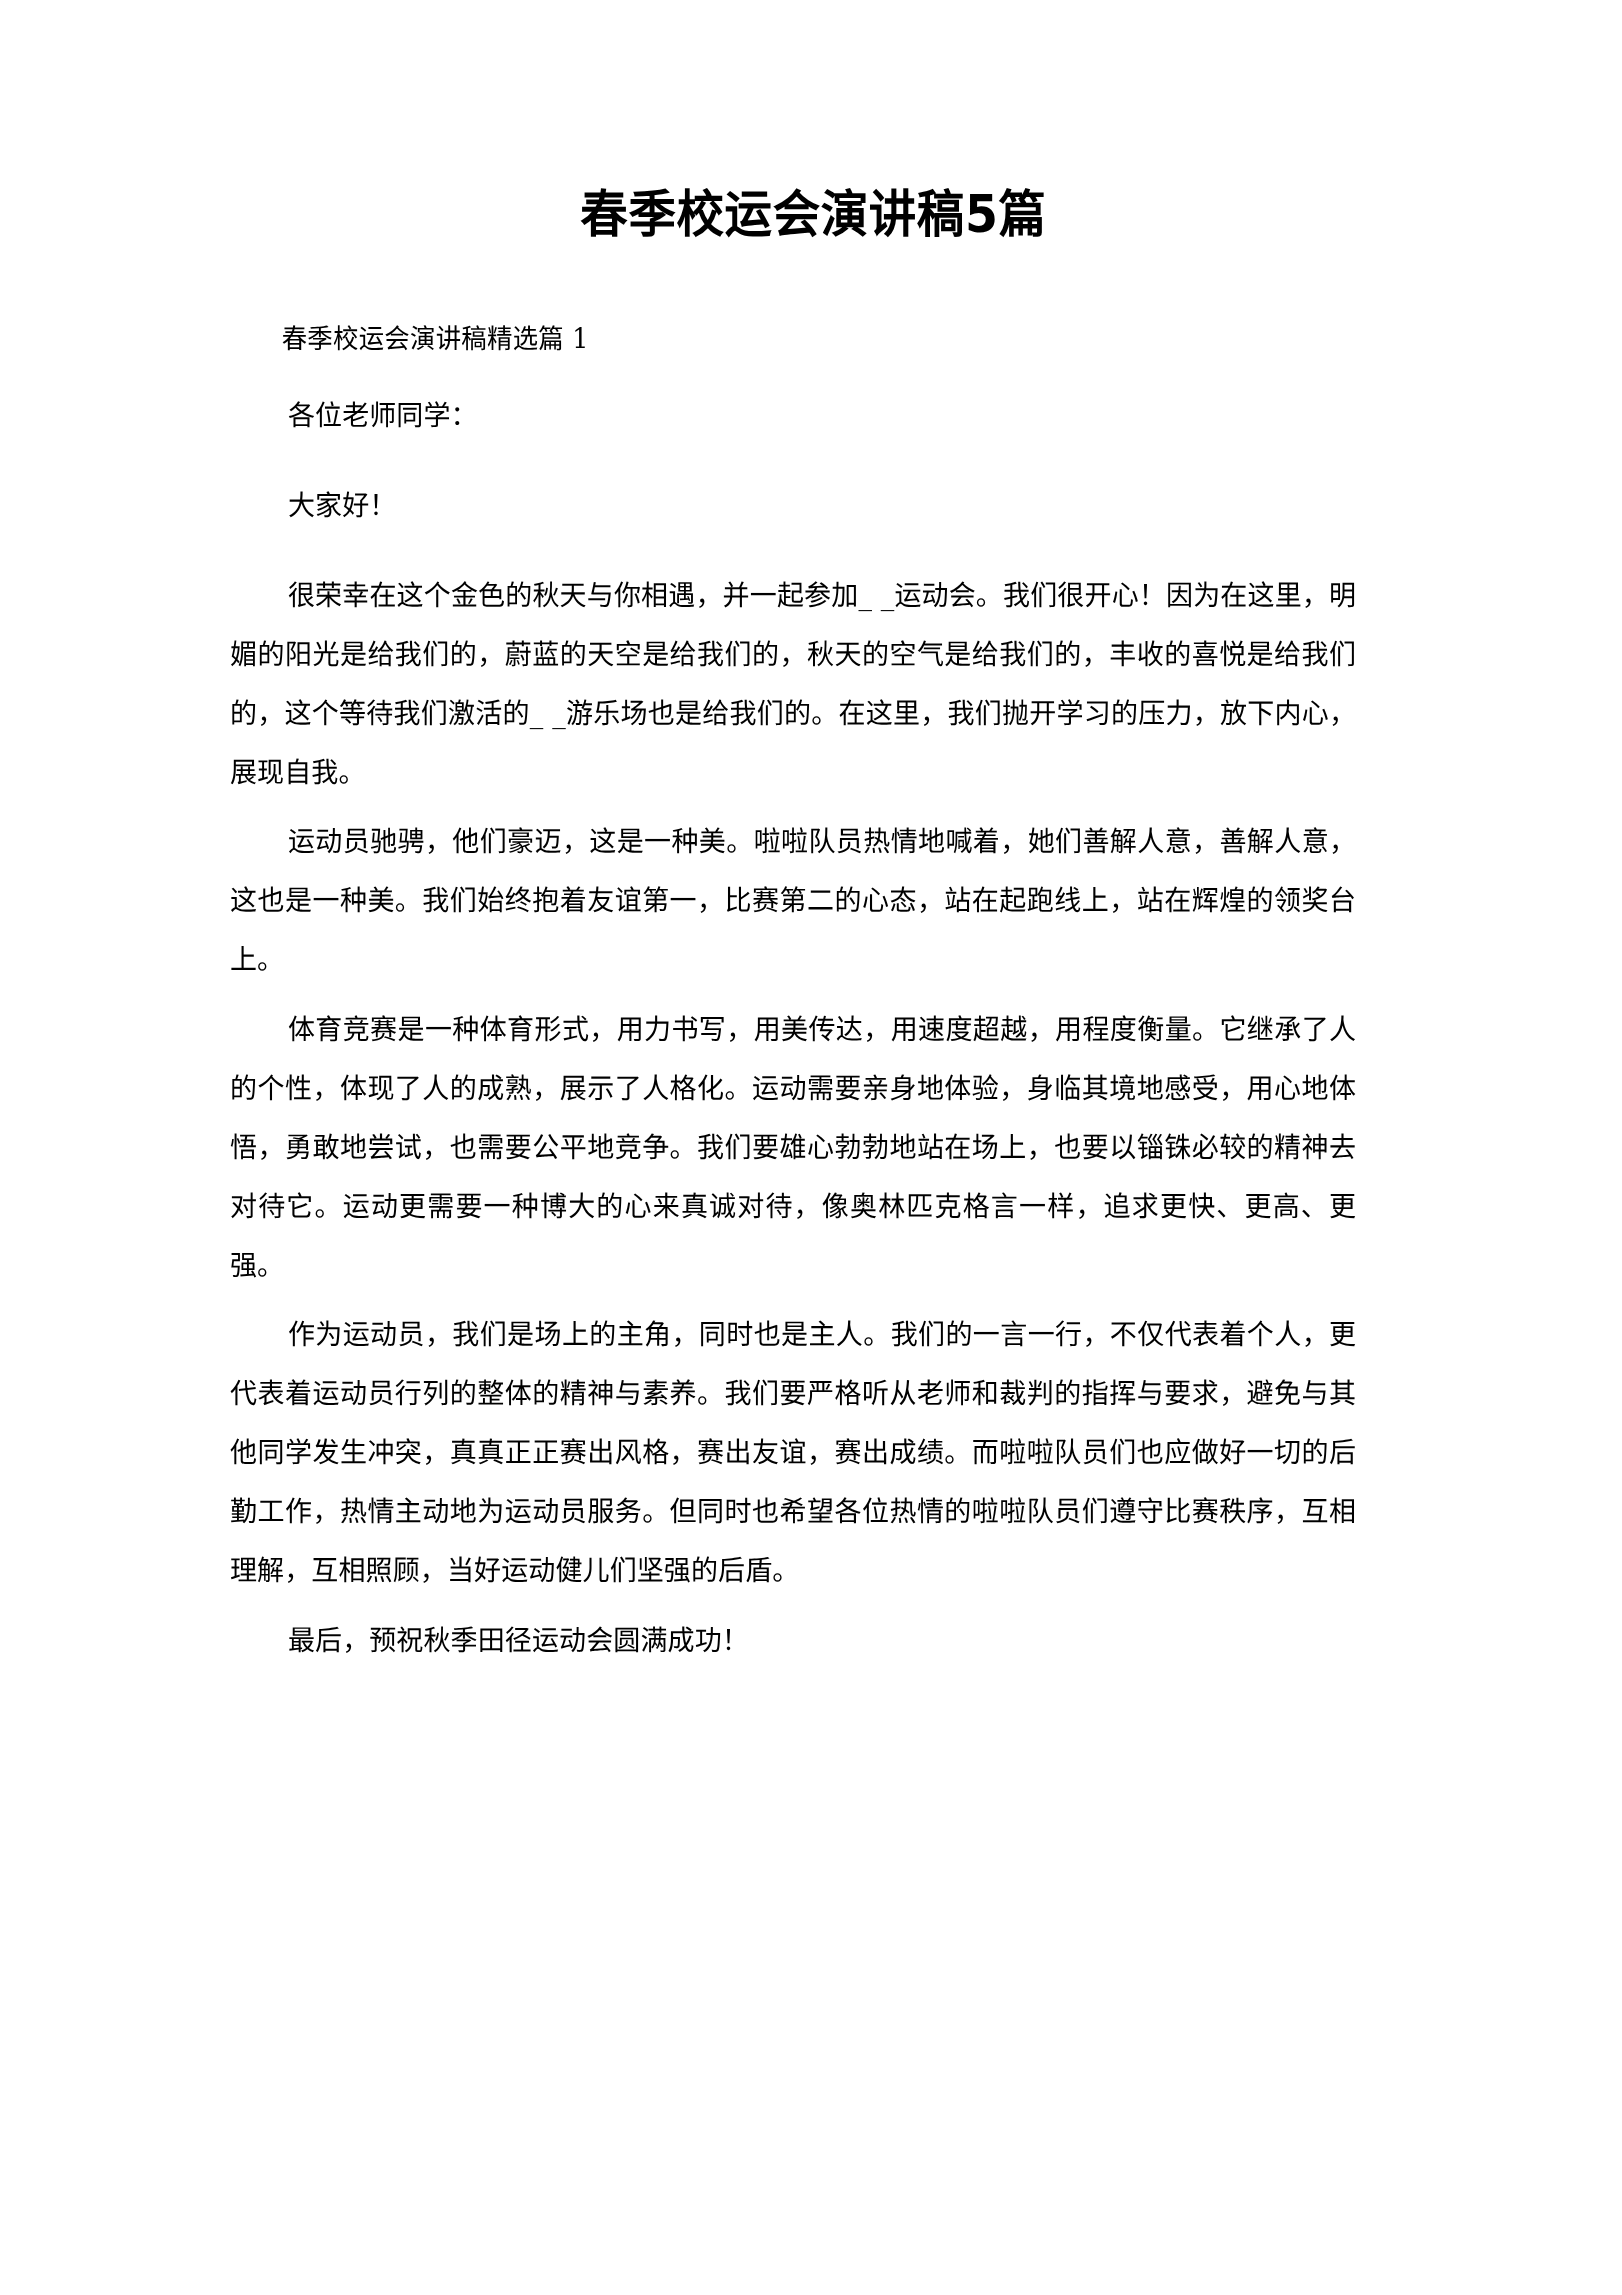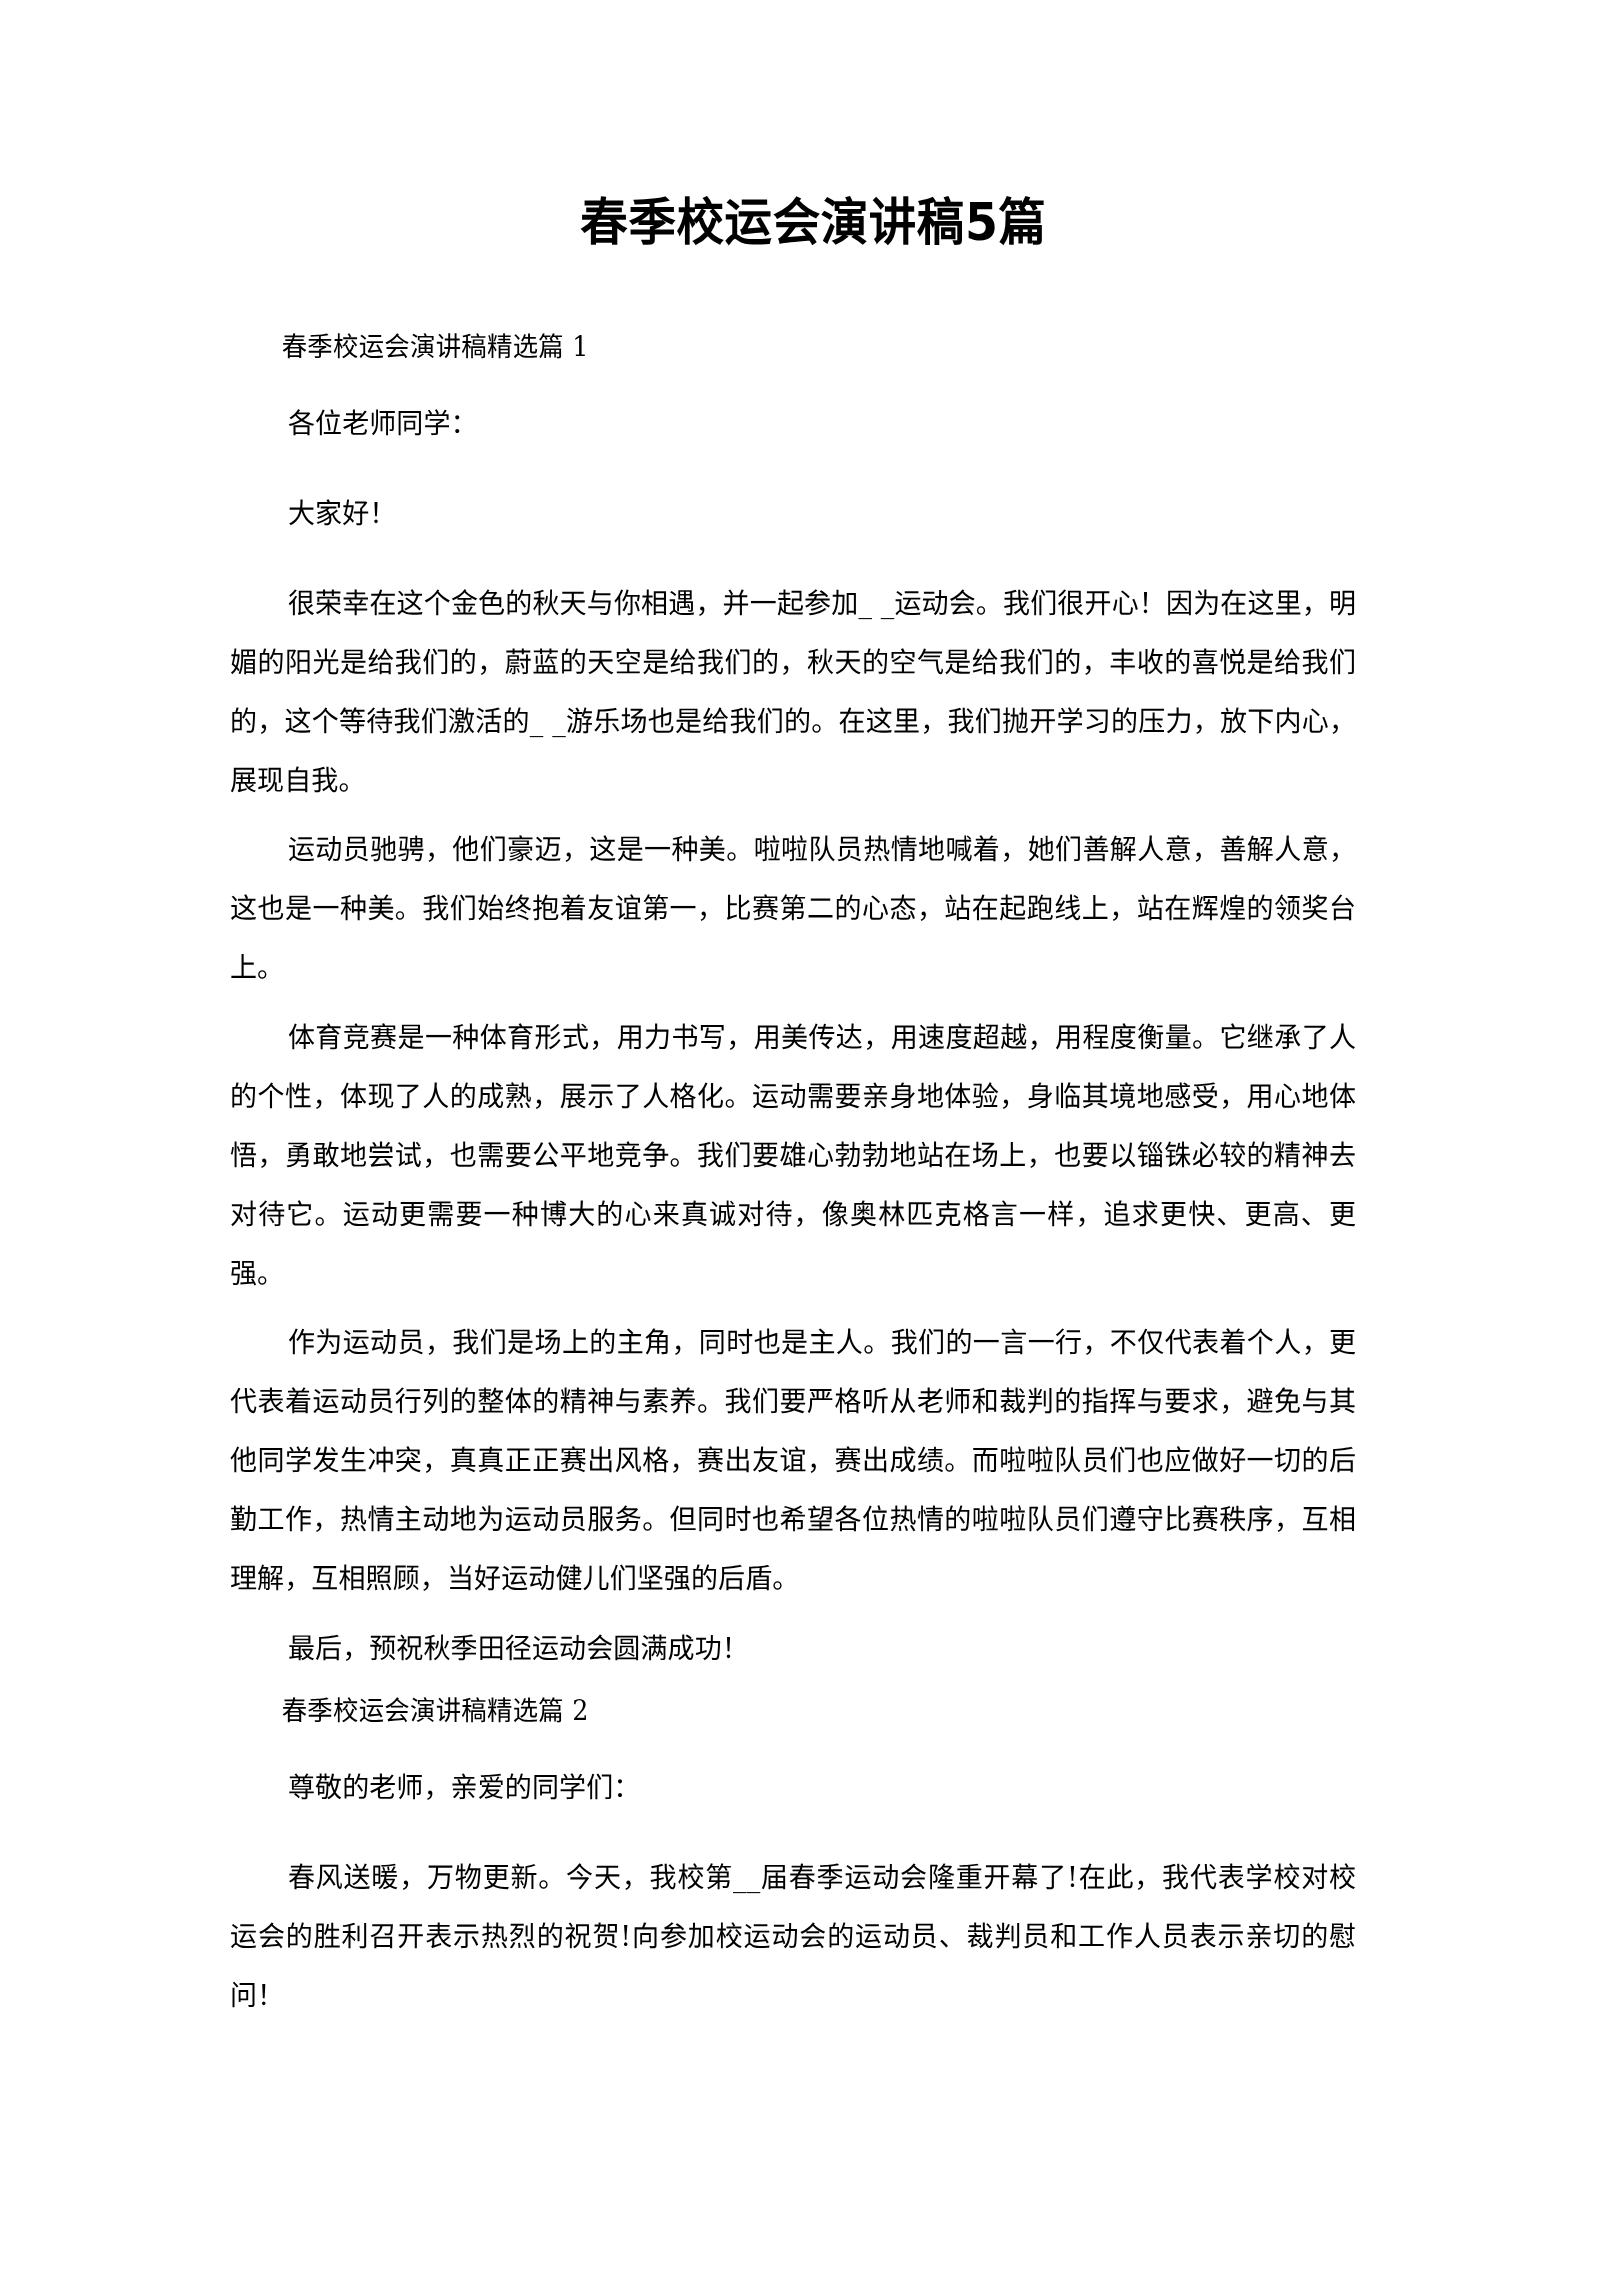--- a/index.html
+++ b/index.html
@@ -20,21 +20,21 @@
     width: 1623px;
     height: 2295px;
     background: #ffffff;
     box-sizing: border-box;
     overflow: hidden;
   }
 
   .content {
     position: absolute;
     left: 230px;
-    top: 16px;
+    top: 8px;
     width: 1167px;
   }
 
   
   .doc-title {
     font-family: "DejaVu Sans", "Liberation Sans", sans-serif;
     font-weight: 700;
     font-size: 51px;
     line-height: 1.15;
     text-align: center;
@@ -124,29 +124,16 @@
       <p class="para">作为运动员，我们是场上的主角，同时也是主人。我们的一言一行，不仅代表着个人，更代表着运动员行列的整体的精神与素养。我们要严格听从老师和裁判的指挥与要求，避免与其他同学发生冲突，真真正正赛出风格，赛出友谊，赛出成绩。而啦啦队员们也应做好一切的后勤工作，热情主动地为运动员服务。但同时也希望各位热情的啦啦队员们遵守比赛秩序，互相理解，互相照顾，当好运动健儿们坚强的后盾。</p>
 
       <div class="gap-para"></div>
 
       <p class="para short">最后，预祝秋季田径运动会圆满成功！</p>
 
     </div>
 
     <div class="gap-before-sec2"></div>
 
-    <div>
-
-      <p class="section-heading">春季校运会演讲稿精选篇 2</p>
-
-      <div class="gap-sec-to-line"></div>
-
-      <p class="para short">尊敬的老师，亲爱的同学们：</p>
-
-      <div class="gap-line"></div>
-
-      <p class="para">春风送暖，万物更新。今天，我校第__届春季运动会隆重开幕了!在此，我代表学校对校运会的胜利召开表示热烈的祝贺!向参加校运动会的运动员、裁判员和工作人员表示亲切的慰问！</p>
-
-    </div>
 
   </div>
 </div>
 
 
 </body></html>

